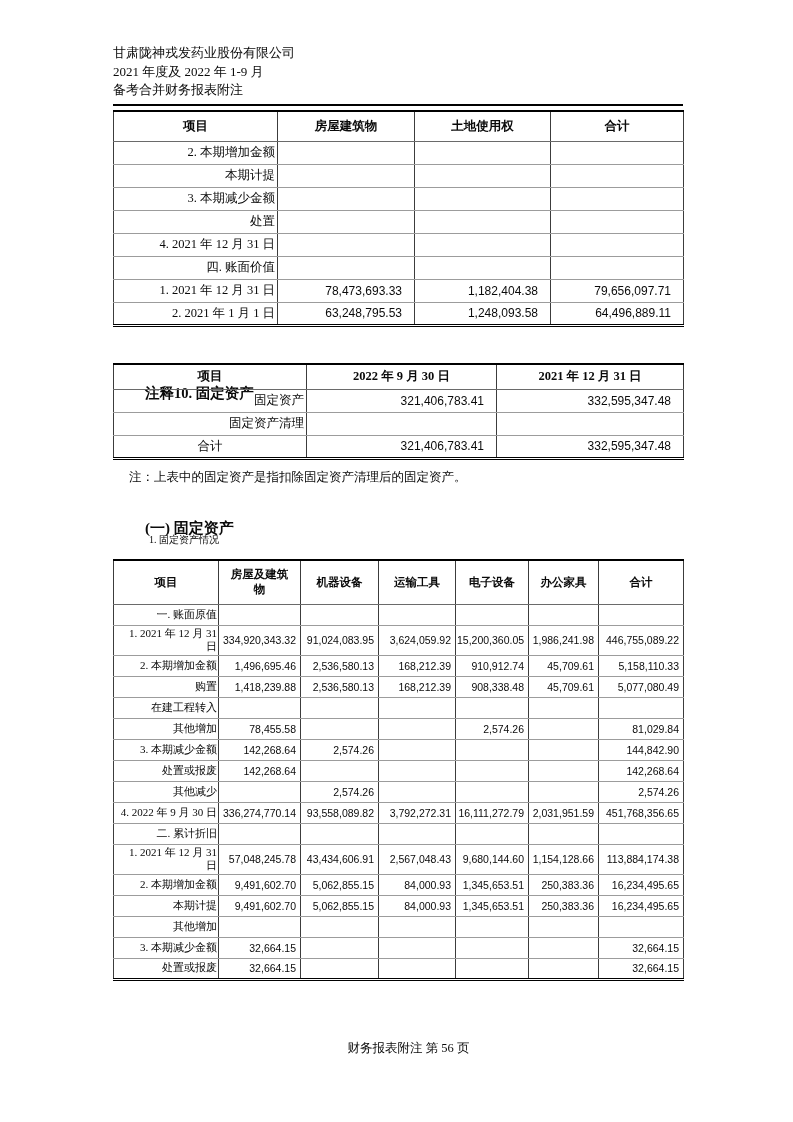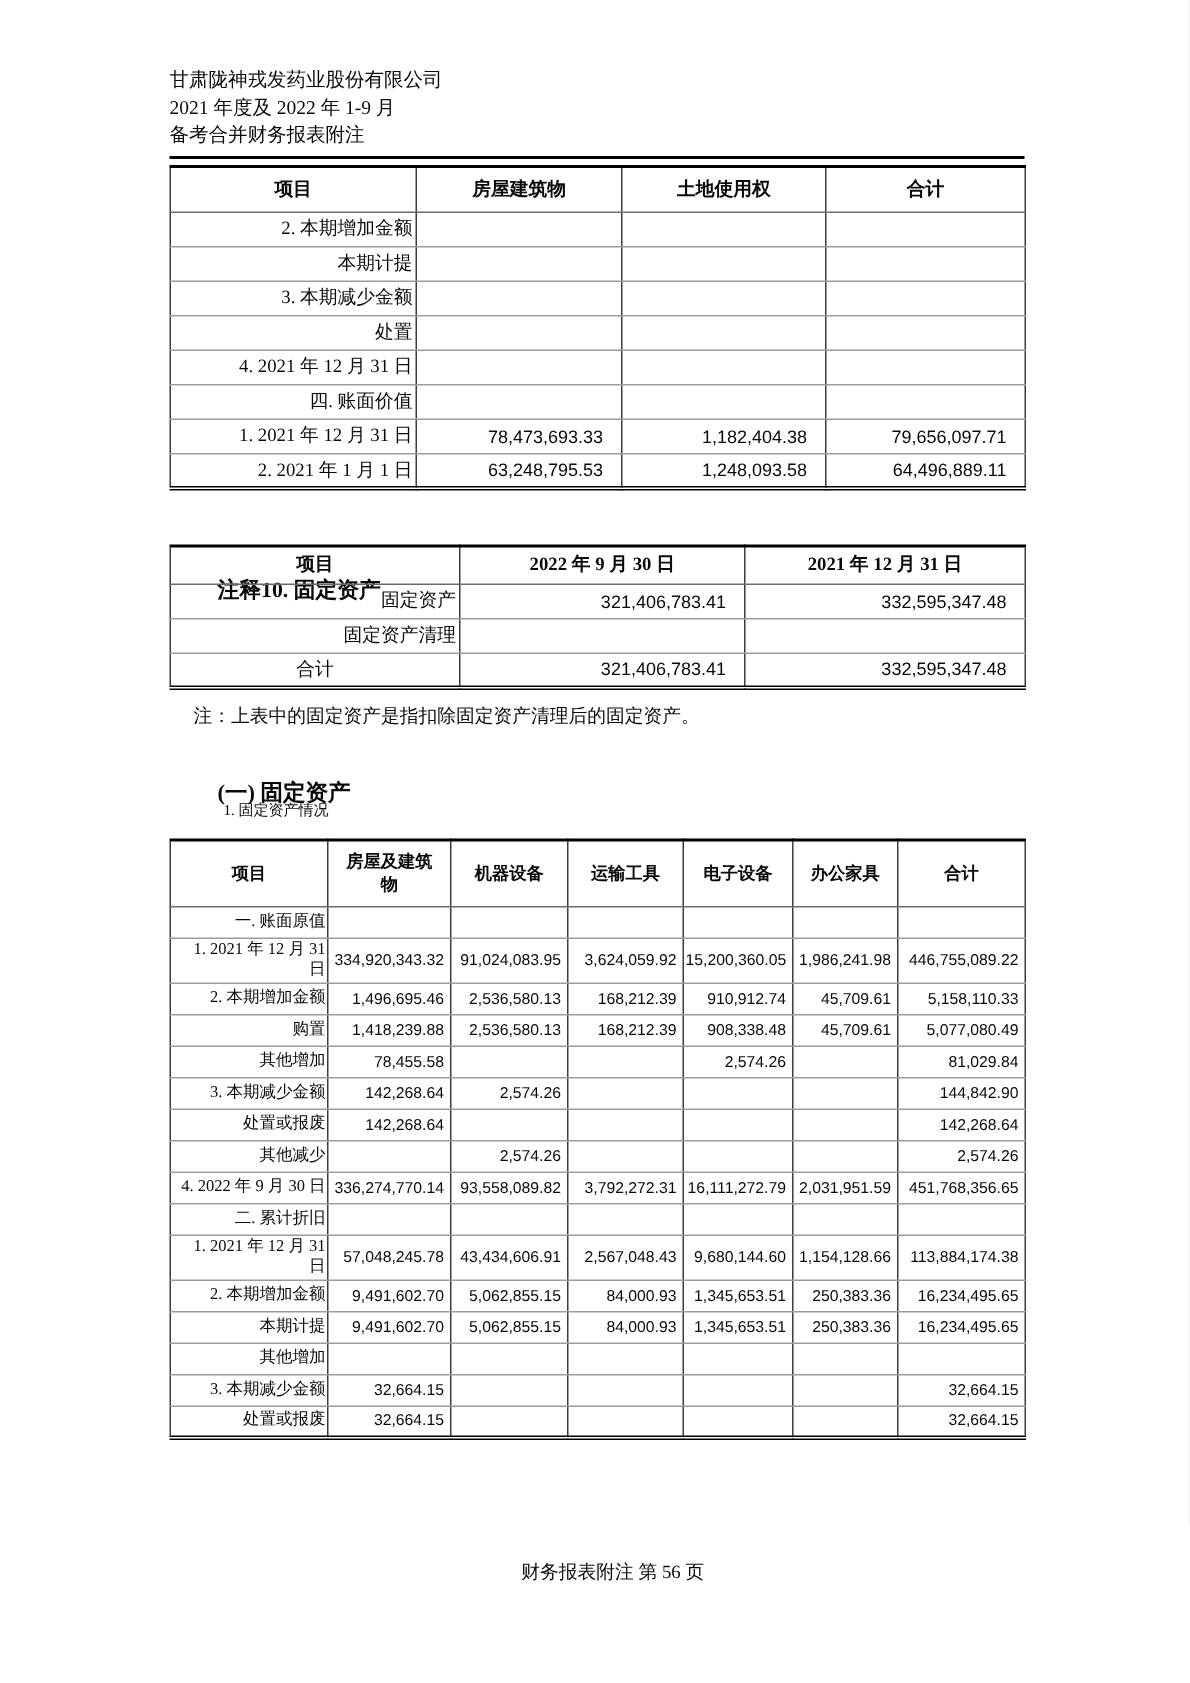--- a/index.html
+++ b/index.html
@@ -255,20 +255,29 @@
         <tr>
           <td class="lbl ind">购置</td>
           <td class="num">1,418,239.88</td>
           <td class="num">2,536,580.13</td>
           <td class="num">168,212.39</td>
           <td class="num">908,338.48</td>
           <td class="num">45,709.61</td>
           <td class="num">5,077,080.49</td>
         </tr>
         <tr>
+          <td class="lbl ind">在建工程转入</td>
+          <td class="num"></td>
+          <td class="num"></td>
+          <td class="num"></td>
+          <td class="num"></td>
+          <td class="num"></td>
+          <td class="num"></td>
+        </tr>
+        <tr>
           <td class="lbl ind">其他增加</td>
           <td class="num">78,455.58</td>
           <td class="num"></td>
           <td class="num"></td>
           <td class="num">2,574.26</td>
           <td class="num"></td>
           <td class="num">81,029.84</td>
         </tr>
         <tr>
           <td class="lbl">3. 本期减少金额</td>

